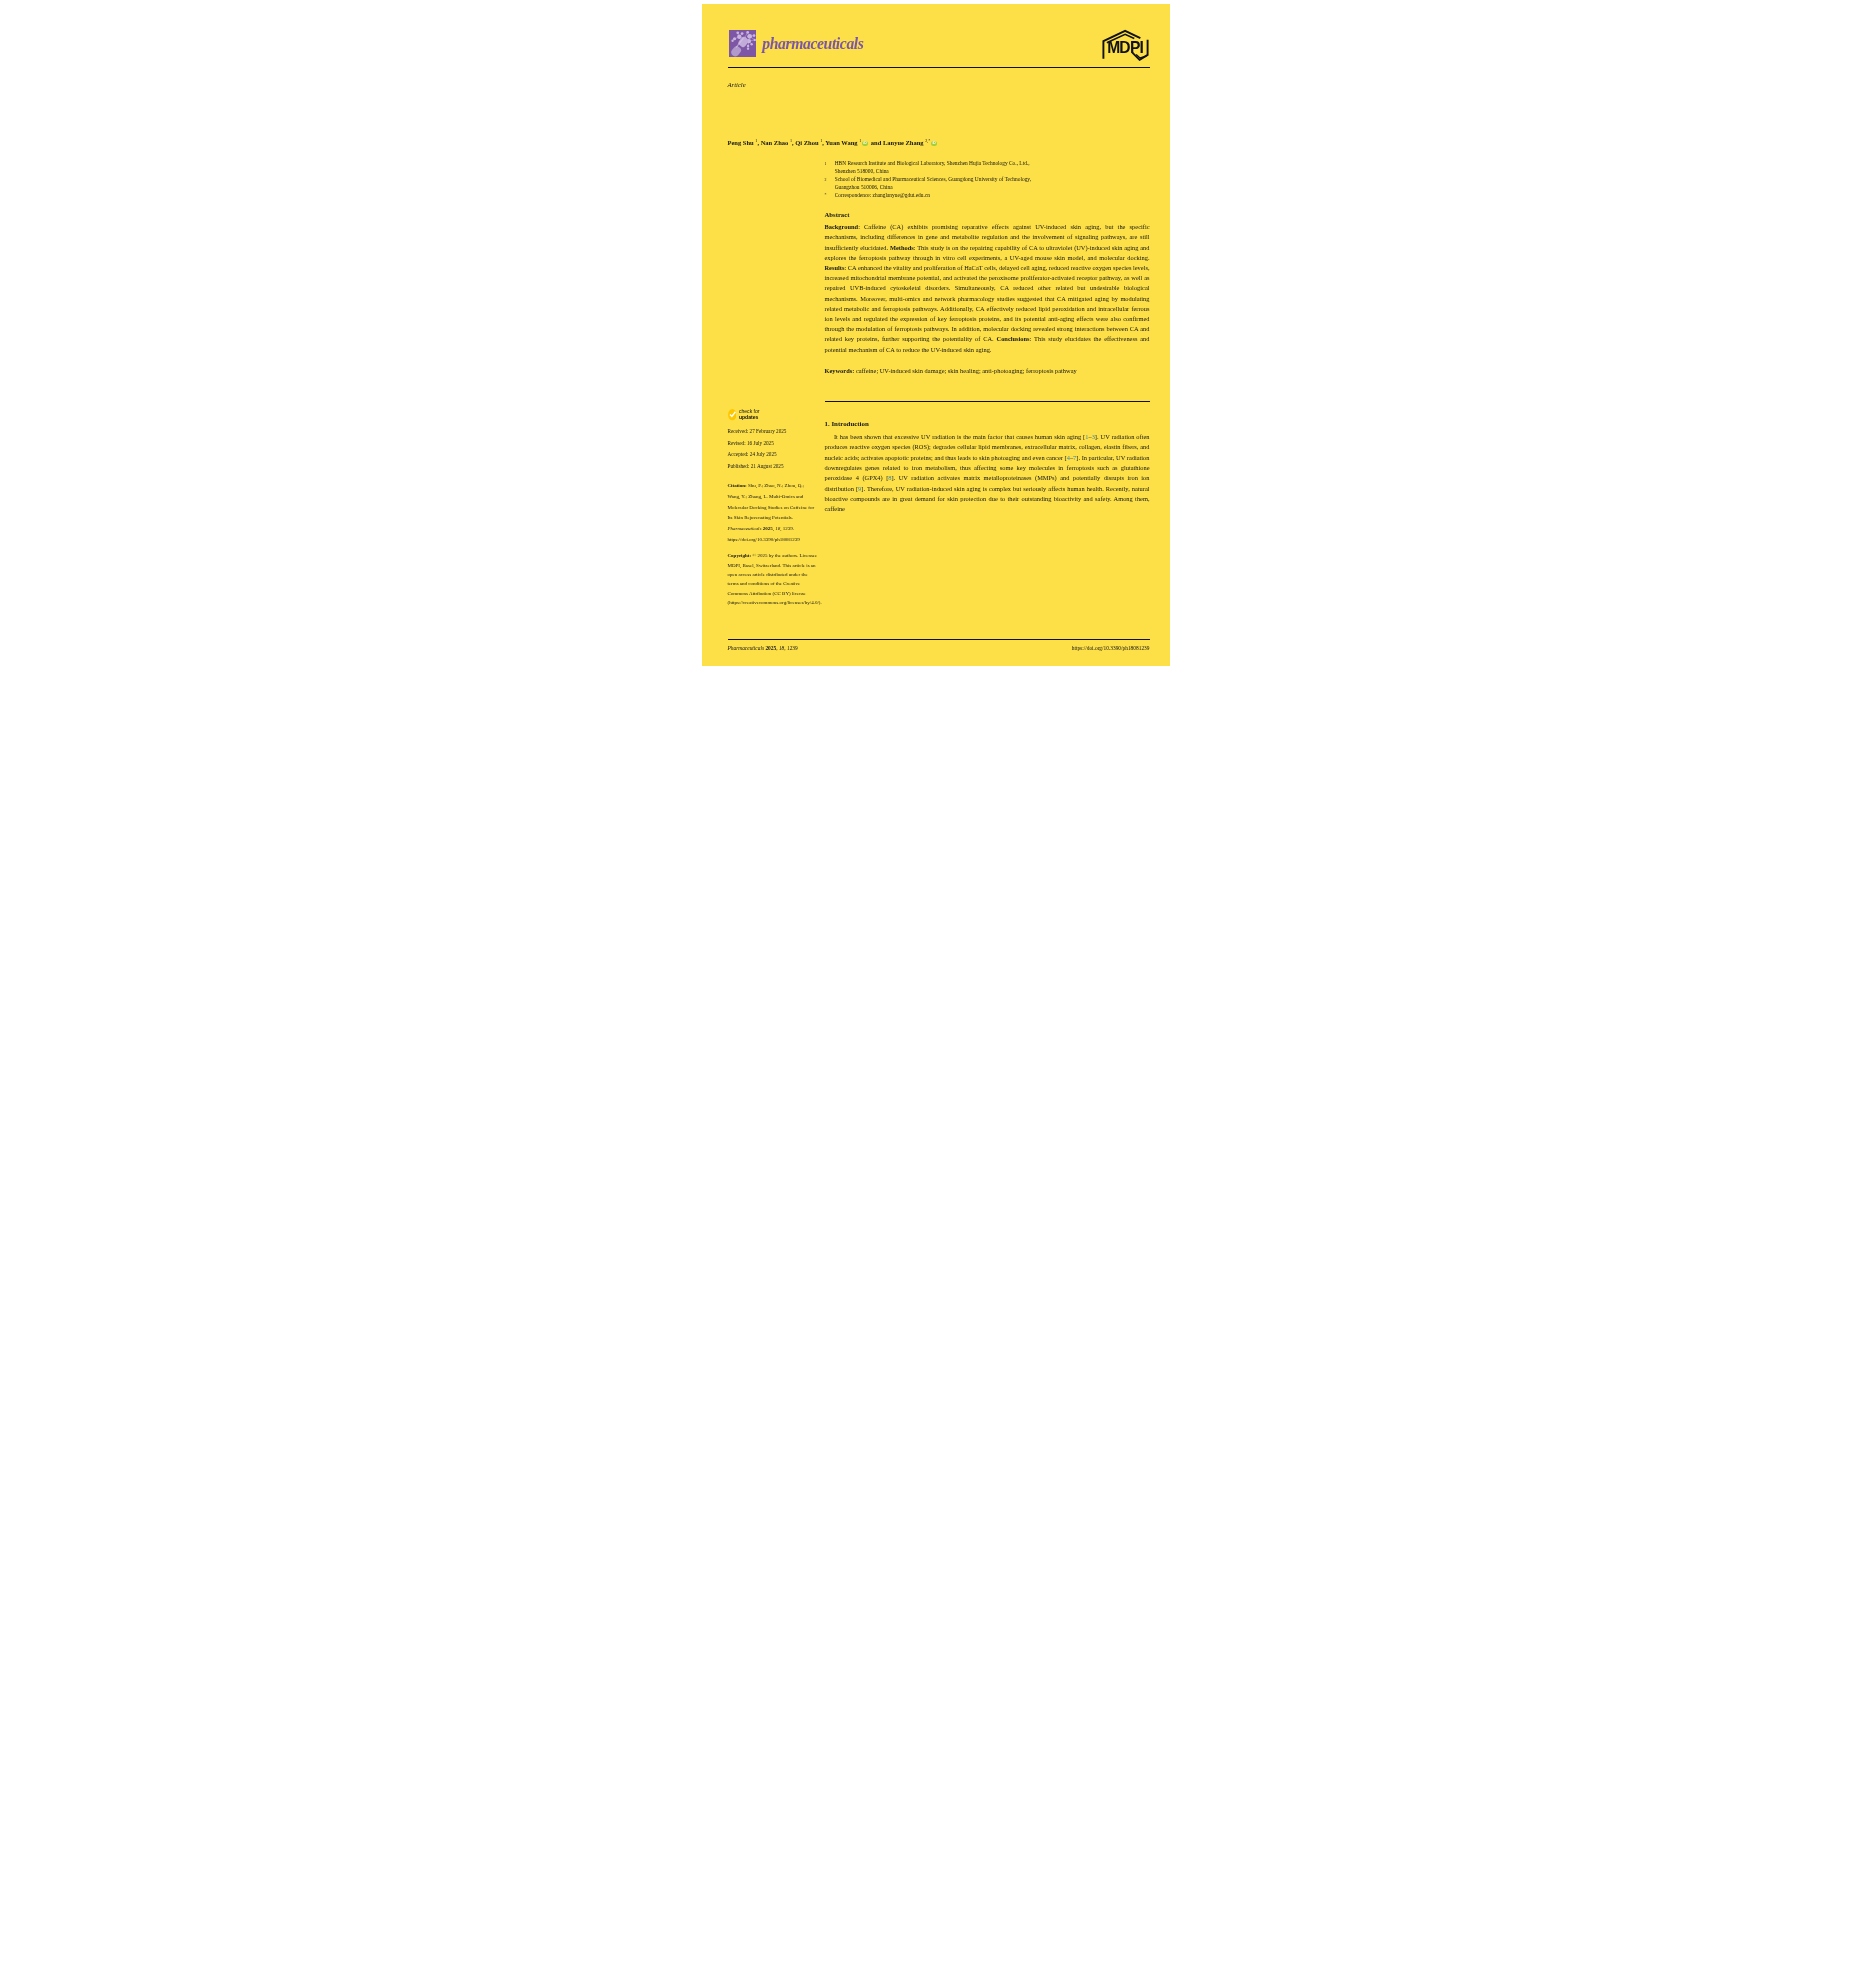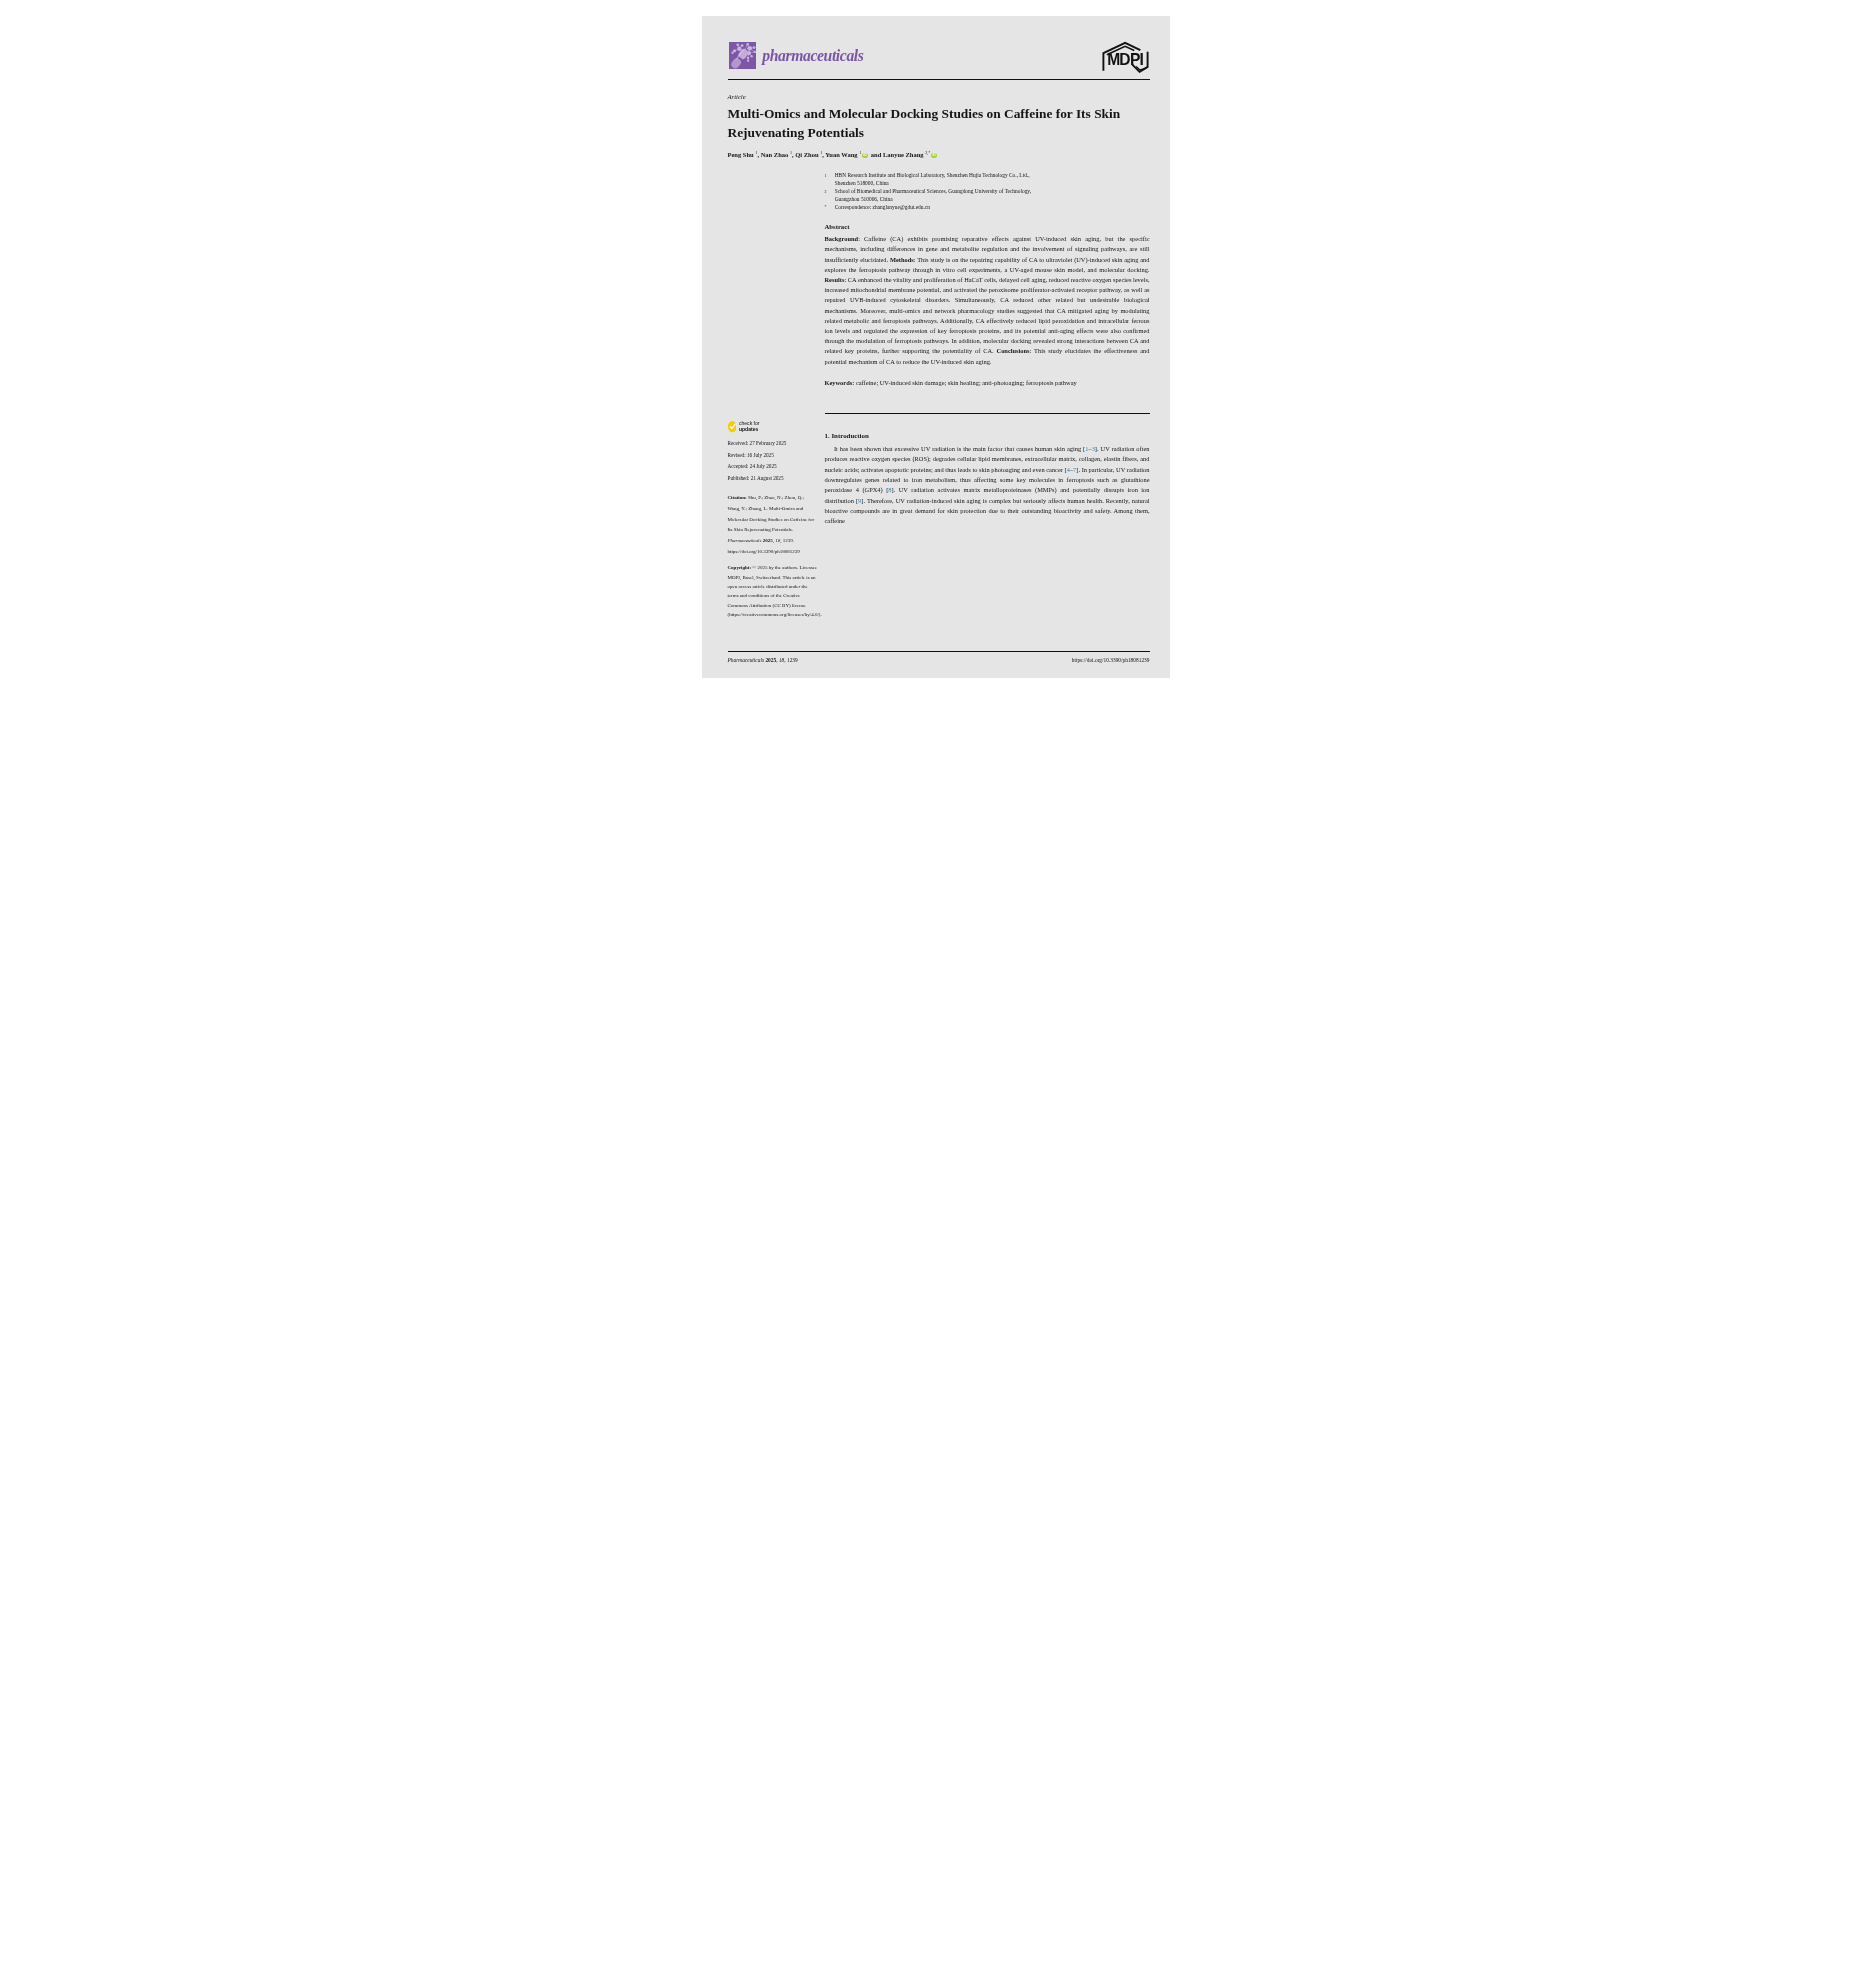--- a/index.html
+++ b/index.html
@@ -1,16 +1,16 @@
 <!DOCTYPE html>
 <html style="--brand_purple: #7D57A5; --pill_light: #C3ABD9; --pill_dark: #B299CC; --molecule_light: #C9B5DF; --wordmark_purple: #7A55A8; --orcid_green: #A6CE39; --link_blue: #2F86C2; --badge_yellow: #FDC800;font-size:6.3px"><head>
 <meta charset="utf-8">
 <style>
   html,body{margin:0;padding:0;background:#ffffff;}
-  .page{position:relative;width:468px;height:662px;margin:16px auto;background:#e5e5e5;
+  .page{position:relative;width:468px;height:662px;margin:4px auto;background:#fde047;
         font-family:"Liberation Serif",serif;color:#151515;overflow:hidden;}
 
   
   .logo-group{position:absolute;left:27.5px;top:26px;display:flex;align-items:center;gap:6.3px;}
   .wordmark{font-style:italic;font-weight:bold;font-size:15.7px;letter-spacing:-0.4px;
             color:var(--wordmark_purple);line-height:27px;}
   .mdpi-logo{position:absolute;left:399px;top:25px;}
   .rule{background:#111;}
   .rule-top{position:absolute;left:26px;top:63px;width:422px;height:0.9px;}
 
@@ -101,21 +101,20 @@
       <path d="M121,28 L121,68 L100,81 L81,62" stroke-width="5"></path>
       <path d="M118,71 L101,76 L91,67" stroke-width="3.5"></path>
     </g>
     <text x="62" y="62" text-anchor="middle" font-family="Liberation Sans, sans-serif" font-size="41" font-weight="bold" letter-spacing="-2" fill="#111">MDPI</text>
   </svg>
 
   <div class="rule rule-top"></div>
 
   <div class="article-type">Article</div>
 
-  <h1 class="title">Multi-Omics and Molecular Docking Studies on Caffeine for Its Skin Rejuvenating Potentials</h1>
 
   <div class="authors">Peng Shu <span class="sup">1</span>, Nan Zhao <span class="sup">1</span>, Qi Zhou <span class="sup">1</span>, Yuan Wang <span class="sup">1</span><span class="orcid">iD</span> and Lanyue Zhang <span class="sup">2,*</span><span class="orcid">iD</span></div>
 
   <div class="main">
     <div class="aff-row">
       <span class="aff-marker">1</span>
       <span>
         <span>HBN Research Institute and Biological Laboratory, Shenzhen Hujia Technology Co., Ltd.,</span><br>
         <span>Shenzhen 518000, China</span>
       </span>

